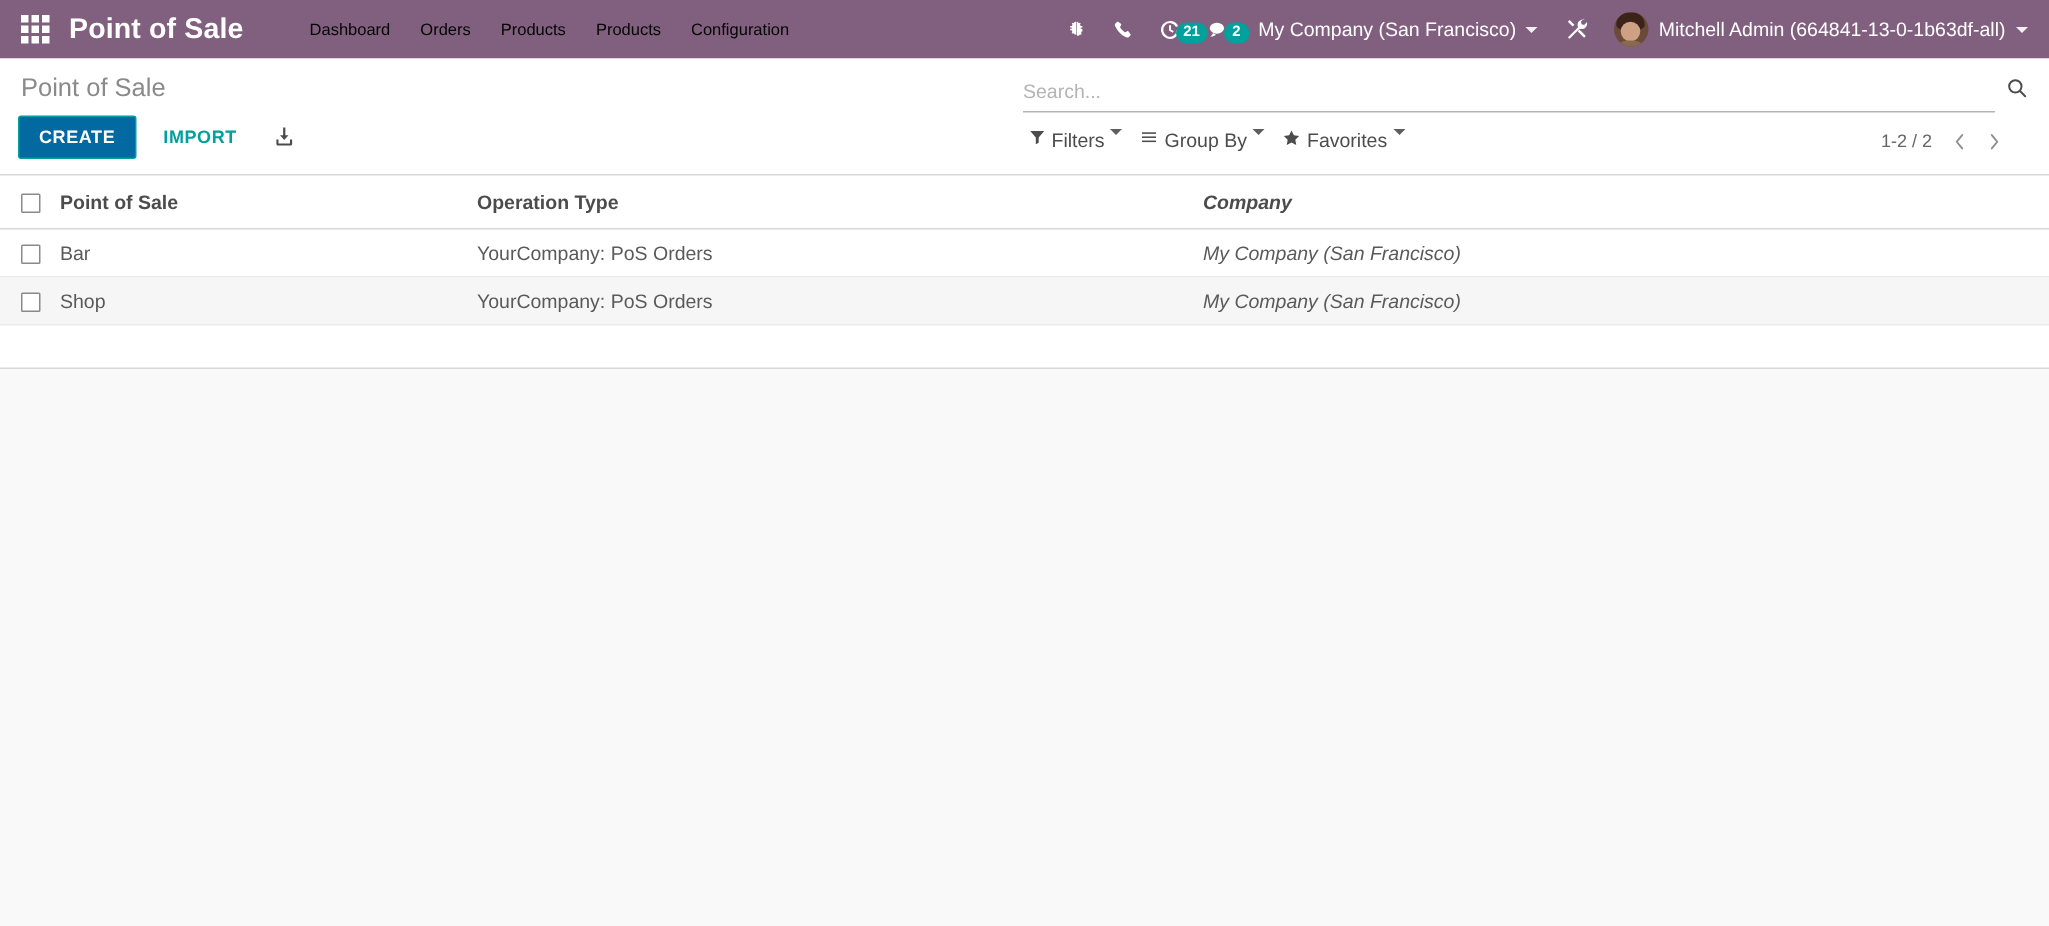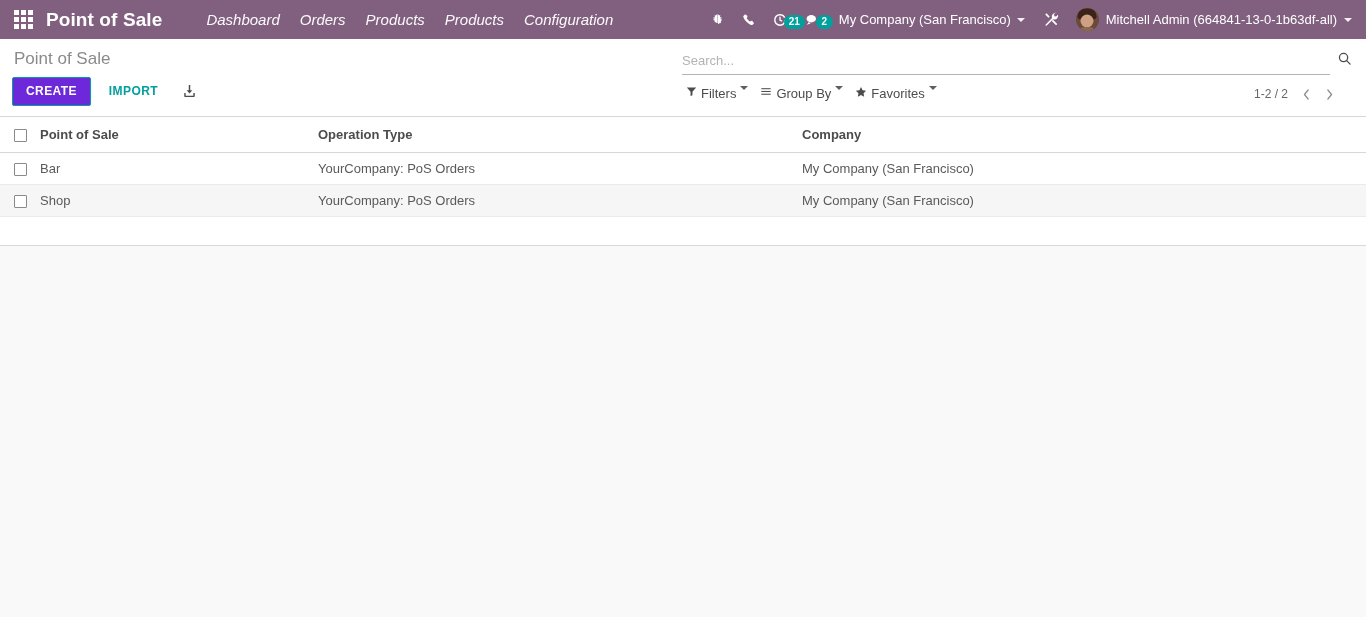--- a/index.html
+++ b/index.html
@@ -54,28 +54,27 @@
     margin-right: 34px;
     white-space: nowrap;
     cursor: pointer;
   }
   .nav-menu {
     display: flex;
     align-items: center;
     gap: 0px;
   }
   .nav-menu a {
-    color: #ffffff;
+    color: #000000;
     text-decoration: none;
-    font-size: 15px;
+    font-size: 11px;
     padding: 10px 10px;
     white-space: nowrap;
     cursor: pointer;
     opacity: 0.97;
-    font-style: italic;
   }
 
   .nav-right {
     margin-left: auto;
     display: flex;
     align-items: center;
     height: 39px;
   }
   .nav-icon-btn {
     position: relative;
@@ -186,21 +185,21 @@
     line-height: 22px;
     font-weight: normal;
   }
   .cp-buttons {
     display: flex;
     align-items: center;
     gap: 0;
     padding-top: 7px;
   }
   .btn-create {
-    background: #6d28d9;
+    background: #0369a1;
     color: #ffffff;
     border: 1px solid #00a09d;
     font-size: 12px;
     font-weight: bold;
     letter-spacing: .4px;
     padding: 6px 13px 7px;
     border-radius: 2px;
     cursor: pointer;
     line-height: 14px;
     text-transform: uppercase;
@@ -326,21 +325,21 @@
   tr.data-row.hovered td { background: #f6f6f6; }
   tr.footer-row td {
     height: 29px;
     border-bottom: 1px solid #d8d8d8;
     padding: 0;
     background: #ffffff;
   }
   .col-check { width: 40px; padding-left: 14px !important; }
   .col-name  { width: 278px; }
   .col-op    { width: 484px; }
-  .col-comp  { width: auto; }
+  .col-comp  { width: auto; font-style: italic; }
   .chk {
     width: 13px; height: 13px;
     border: 1px solid #8a8a8a;
     background: #ffffff;
     border-radius: 1px;
     display: inline-block;
     vertical-align: middle;
     cursor: pointer;
   }
   .page-bg {

